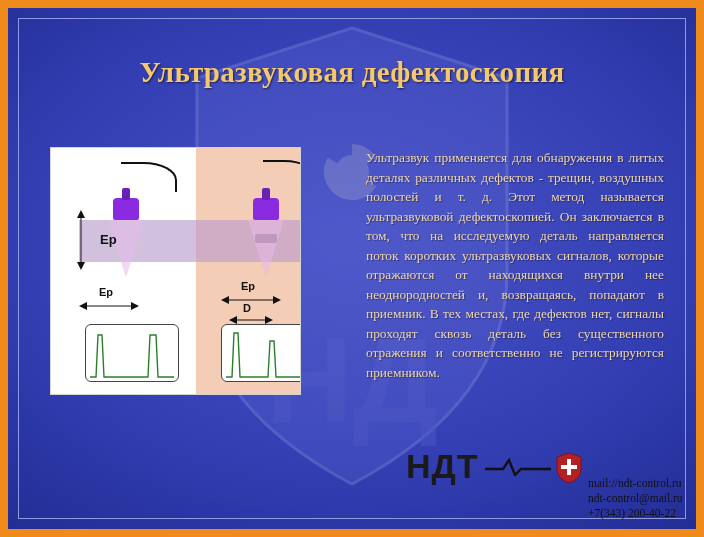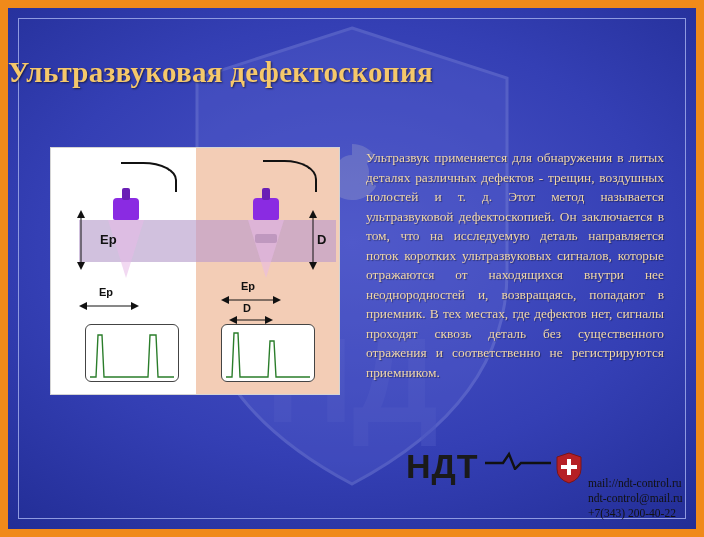--- a/index.html
+++ b/index.html
@@ -50,34 +50,35 @@
     height: 470px;
     opacity: 0.30;
   }
 
   
   .title {
     position: absolute;
     top: 48px;
     left: 0;
     width: 100%;
+    text-align: center;
     color: #f5c86b;
     font-size: 29px;
     font-weight: bold;
     letter-spacing: 0.3px;
     text-shadow: 1px 1px 2px rgba(0,0,0,0.55);
     font-family: "Liberation Serif", serif;
   }
 
   
   .figure {
     position: absolute;
     left: 42px;
     top: 139px;
-    width: 290px;
+    width: 251px;
     height: 248px;
     background: #ffffff;
     border: 1px solid #d4d4d4;
     box-sizing: border-box;
     overflow: hidden;
   }
   .fig-right-panel {
     position: absolute;
     left: 145px;
     top: 0;
@@ -191,21 +192,21 @@
     width: 178px;
     color: #1a1a1a;
     font-family: "Liberation Sans", sans-serif;
     font-weight: bold;
     line-height: 0.95;
   }
   .logo-line1 {
     font-size: 34px;
     letter-spacing: 1px;
     display: flex;
-    align-items: flex-start;
+    align-items: center;
     gap: 6px;
   }
   .logo-line2 {
     font-size: 30px;
     letter-spacing: 0.5px;
     margin-top: 2px;
   }
   .pulse-svg { display: block; }
 
   .contacts {

